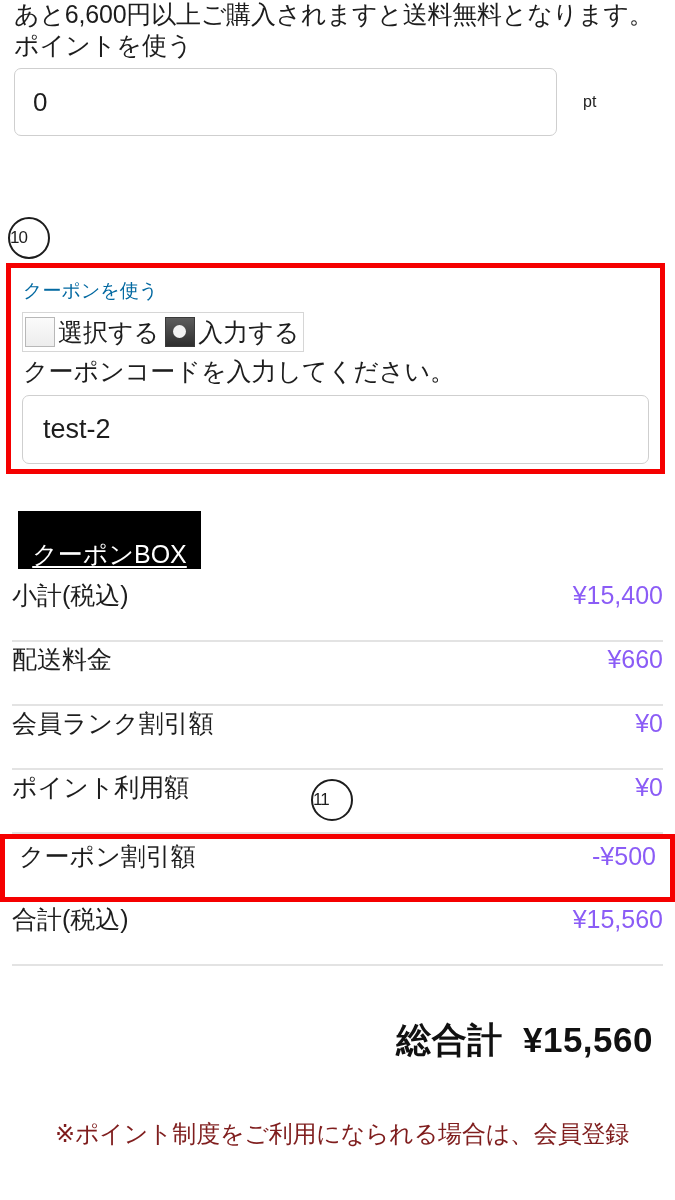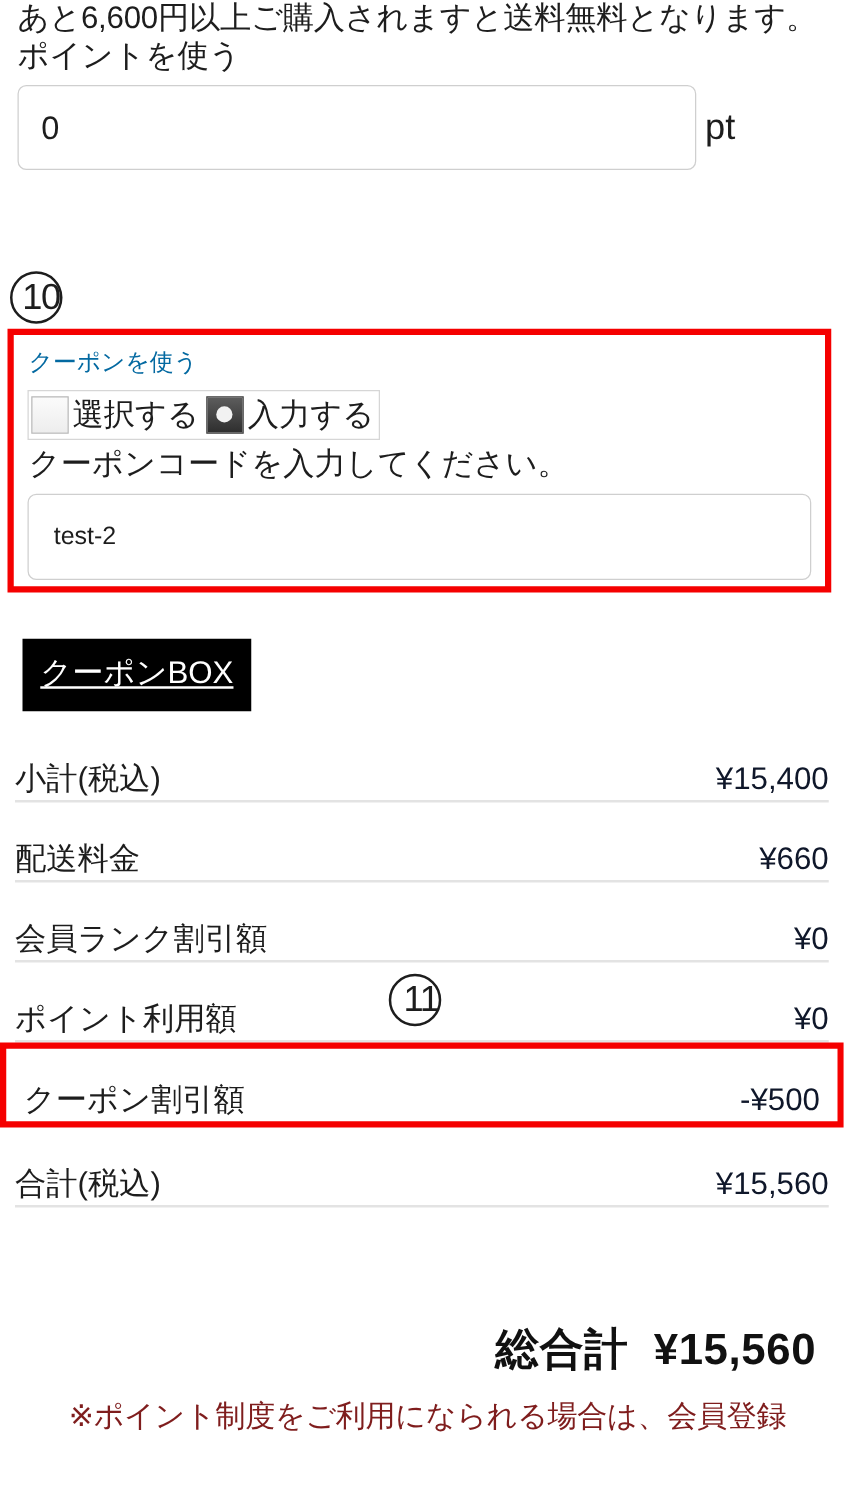--- a/index.html
+++ b/index.html
@@ -64,23 +64,23 @@
     border-radius: 7px;
     background: #fff;
     font-family: "Liberation Sans", "DejaVu Sans", sans-serif;
     font-size: 26px;
     color: #1d1d1d;
     padding: 0 18px;
     outline: none;
   }
   .pt-unit {
     position: absolute;
-    left: 550px;
+    left: 569px;
     top: 18px;
-    font-size: 29px;
+    font-size: 16px;
     line-height: 32px;
     color: #1d1d1d;
   }
 
   .point-hint {
     position: absolute;
     left: 14px;
     top: 142px;
     width: 648px;
     font-size: 25px;
@@ -90,23 +90,23 @@
   }
 
   
   .marker {
     position: absolute;
     width: 42px;
     height: 42px;
     border: 2px solid #1d1d1d;
     border-radius: 50%;
     box-sizing: border-box;
-    font-size: 29px;
+    font-size: 17px;
     line-height: 38px;
-    text-align: right;
+    text-align: left;
     color: #1d1d1d;
     background: #fff;
     letter-spacing: -1px;
     font-family: "Liberation Sans", "DejaVu Sans", sans-serif;
   }
   .marker-10 { left: 8px;   top: 217px; }
   .marker-11 { left: 311px; top: 779px; z-index: 5; }
 
   
   .coupon-block {
@@ -191,38 +191,38 @@
     position: absolute;
     left: 11px;
     top: 127px;
     width: 627px;
     height: 69px;
     box-sizing: border-box;
     border: 1px solid #cfcfcf;
     border-radius: 7px;
     background: #fff;
     font-family: "Liberation Sans", "DejaVu Sans", sans-serif;
-    font-size: 20px;
+    font-size: 27px;
     color: #1d1d1d;
     padding: 0 20px;
     outline: none;
   }
 
   
   .coupon-box-btn {
     position: absolute;
     left: 18px;
     top: 511px;
     width: 183px;
     height: 58px;
     background: #000000;
     border: none;
-    padding: 12px;
+    padding: 0;
     display: flex;
-    align-items: flex-start;
+    align-items: flex-end;
     justify-content: center;
     cursor: pointer;
   }
   .coupon-box-btn .txt {
     color: #ffffff;
     font-size: 25px;
     line-height: 30px;
     text-decoration: underline;
     text-underline-offset: 3px;
     font-family: "Liberation Sans", "DejaVu Sans", sans-serif;
@@ -233,34 +233,34 @@
     position: absolute;
     left: 0;
     top: 578px;
     width: 675px;
   }
   .price-row {
     position: relative;
     height: 64px;
     margin: 0 12px;
     display: flex;
-    align-items: flex-end;
+    align-items: flex-start;
     justify-content: space-between;
     border-bottom: 2px solid #e3e3e3;
     box-sizing: border-box;
   }
   .price-row .pr-label {
     font-size: 25px;
     line-height: 34px;
     color: #1d1d1d;
   }
   .price-row .pr-value {
     font-size: 25px;
     line-height: 34px;
-    color: #0f172a;
+    color: #8b5cf6;
     text-align: right;
     margin-left: 44px;
   }
   
   .price-row.highlight {
     margin: 0;
     padding: 0 14px;
     border: 5px solid #f50000;
     border-bottom: 5px solid #f50000;
     height: 68px;
@@ -270,21 +270,20 @@
   .grand-total {
     position: absolute;
     right: 22px;
     top: 1018px;
     font-size: 35px;
     font-weight: bold;
     line-height: 44px;
     color: #111111;
     letter-spacing: 0.5px;
     white-space: nowrap;
-    margin-top: 40px;
   }
   .grand-total .gt-amount { margin-left: 10px; }
 
   
   .footer-note {
     position: absolute;
     left: 55px;
     top: 1113px;
     width: 600px;
     font-size: 24px;

